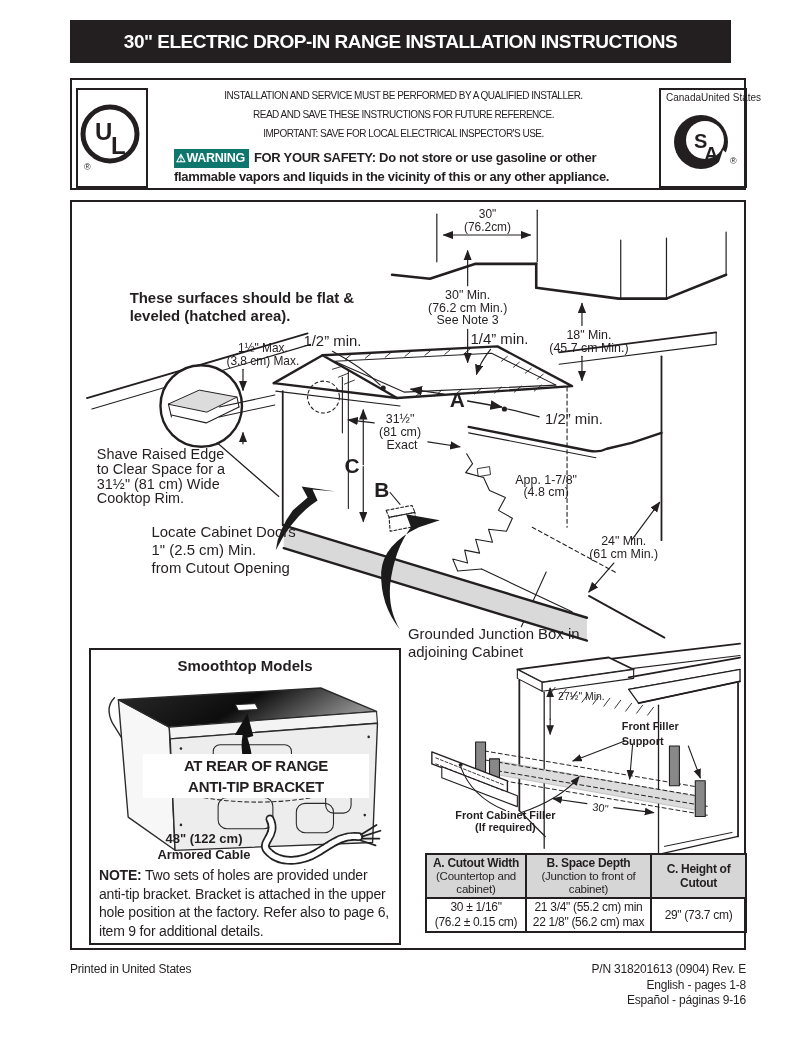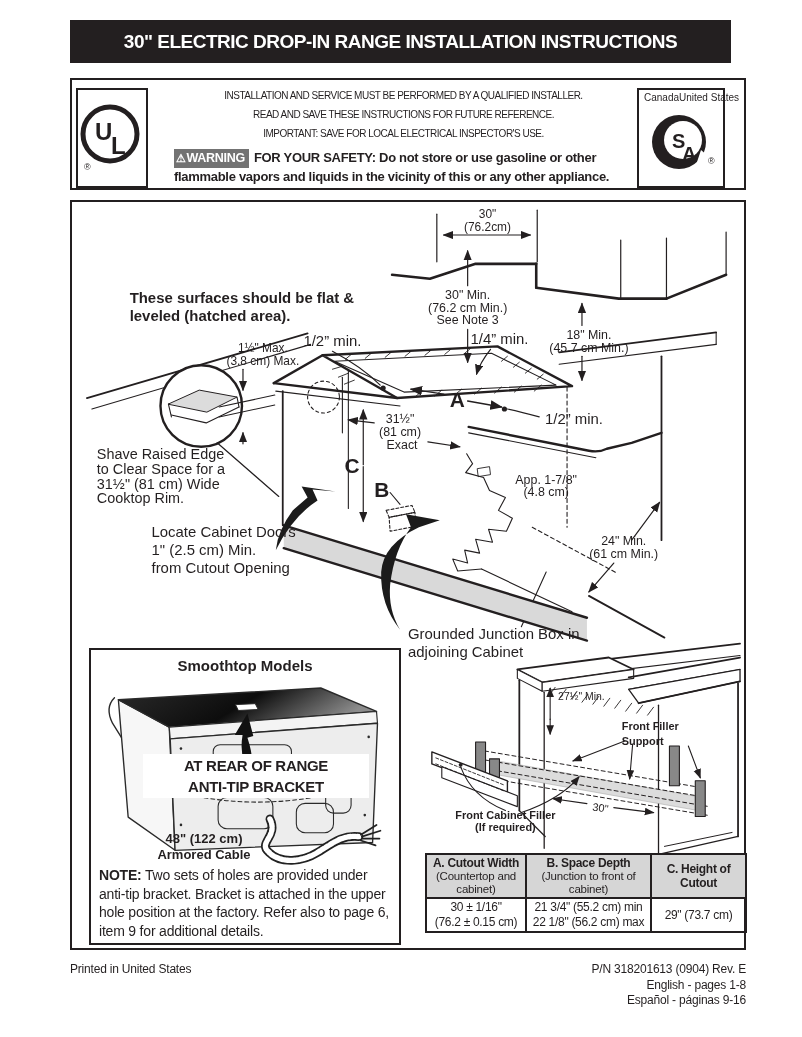--- a/index.html
+++ b/index.html
@@ -15,27 +15,27 @@
     display:flex;align-items:center;justify-content:center;
   }
   #titlebar .t{
     color:#ffffff;font-weight:bold;font-size:19px;letter-spacing:-0.5px;white-space:nowrap;
   }
   
   #noticebox{
     left:70px;top:78px;width:672px;height:108px;border:2px solid #231f20;background:#fff;
   }
   #ulbox{left:4px;top:8px;width:68px;height:96px;border:2px solid #231f20;}
-  #csabox{left:565px;top:8px;width:84px;height:96px;border:2px solid #231f20;}
+  #csabox{left:587px;top:8px;width:84px;height:96px;border:2px solid #231f20;}
   #csaregion{position:absolute;left:5px;top:2px;font-size:10px;white-space:nowrap;}
   .notice-center{left:80px;top:6px;width:503px;text-align:center;}
   .nline{font-weight:normal;font-size:10px;letter-spacing:-0.5px;line-height:19px;white-space:nowrap;}
   .warnrow{margin-top:6px;text-align:left;margin-left:22px;font-weight:bold;font-size:13px;line-height:18px;letter-spacing:-0.3px;}
   .wbadge{
-    background:#737373;color:#fff;display:inline-block;padding:0 4px 1px 2px;
+    background:#0f766e;color:#fff;display:inline-block;padding:0 4px 1px 2px;
     font-size:12.5px;font-weight:bold;margin-right:5px;
   }
   .wbadge .wi{font-size:11px;margin-right:1px;}
   
   #mainbox{left:70px;top:200px;width:672px;height:746px;border:2px solid #231f20;background:#fff;}
   #mainsvg{position:absolute;left:0;top:0;}
   svg text{font-family:"Liberation Sans",sans-serif;fill:#231f20;}
   
   #smoothbox{left:89px;top:648px;width:308px;height:293px;border:2px solid #231f20;background:#fff;}
   #smoothtitle{left:0;top:7px;width:100%;text-align:center;font-weight:bold;font-size:15px;}

